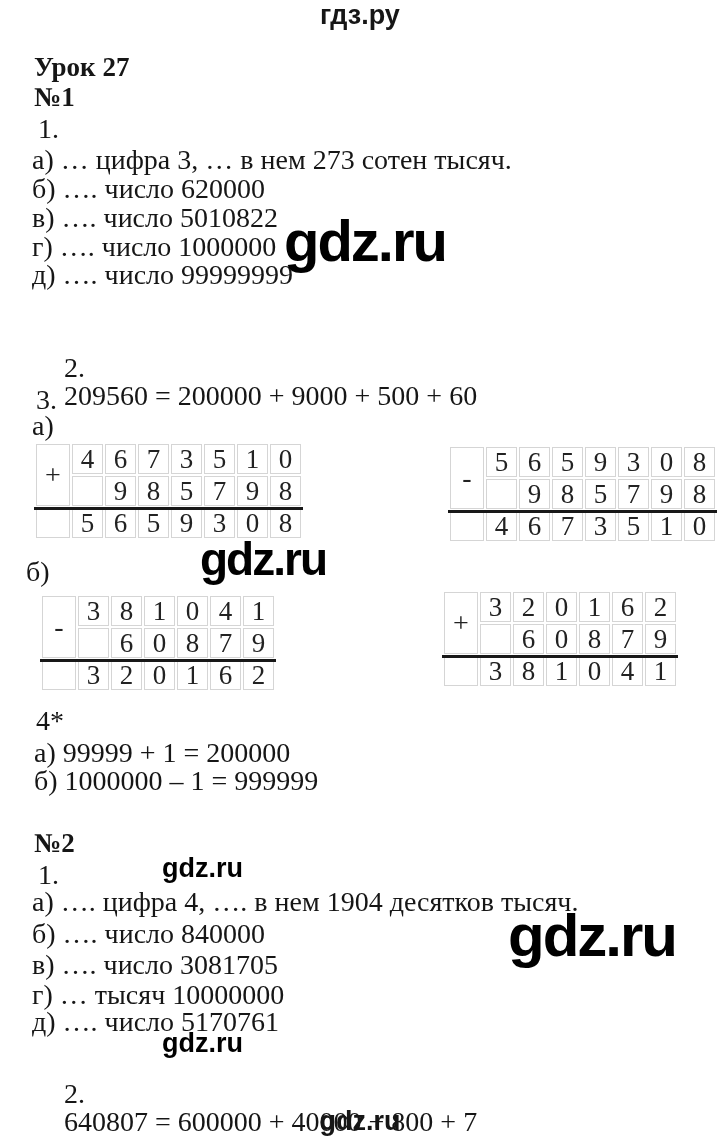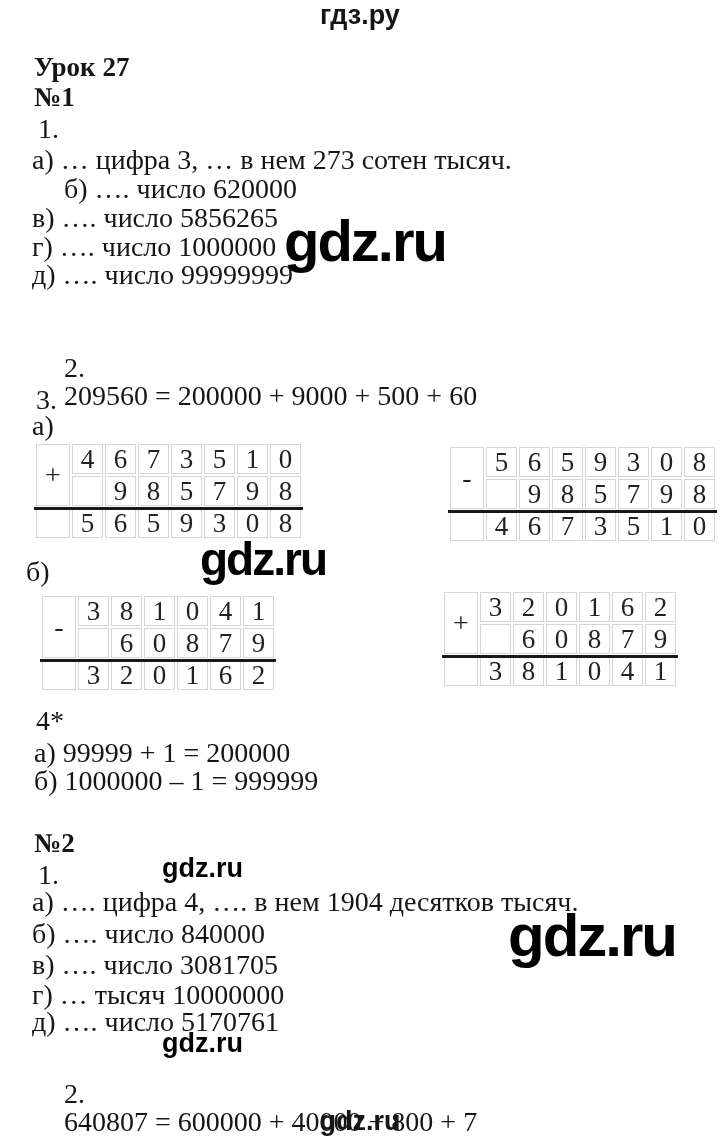--- a/index.html
+++ b/index.html
@@ -67,22 +67,22 @@
 
 <div id="page">
 
   <div class="line sans bold center" style="top:2px;font-size:27px;">гдз.ру</div>
 
   <div class="line bold" style="top:54px;left:34px;font-size:27px;">Урок 27</div>
   <div class="line bold" style="top:84px;left:34px;font-size:27px;">№1</div>
 
   <div class="line" style="top:115px;left:38px;">1.</div>
   <div class="line" style="top:146px;left:32px;">а) … цифра 3, … в нем 273 сотен тысяч.</div>
-  <div class="line" style="top:175px;left:32px;margin-left:32px;">б) …. число 620000</div>
-  <div class="line" style="top:204px;left:32px;">в) …. число 5856265</div>
+  <div class="line" style="top:175px;left:32px;">б) …. число 620000</div>
+  <div class="line" style="top:204px;left:32px;">в) …. число 5010822</div>
   <div class="line" style="top:233px;left:32px;">г) …. число 1000000</div>
   <div class="line" style="top:261px;left:32px;">д) …. число 99999999</div>
 
   <div class="wm wm-big" style="left:284px;top:212px;font-size:58px;">gdz.ru</div>
 
   <div class="line" style="top:326px;left:36px;">
     <span class="eq-label">2.</span>
     <span>209560 = 200000 + 9000 + 500 + 60</span>
   </div>
 

